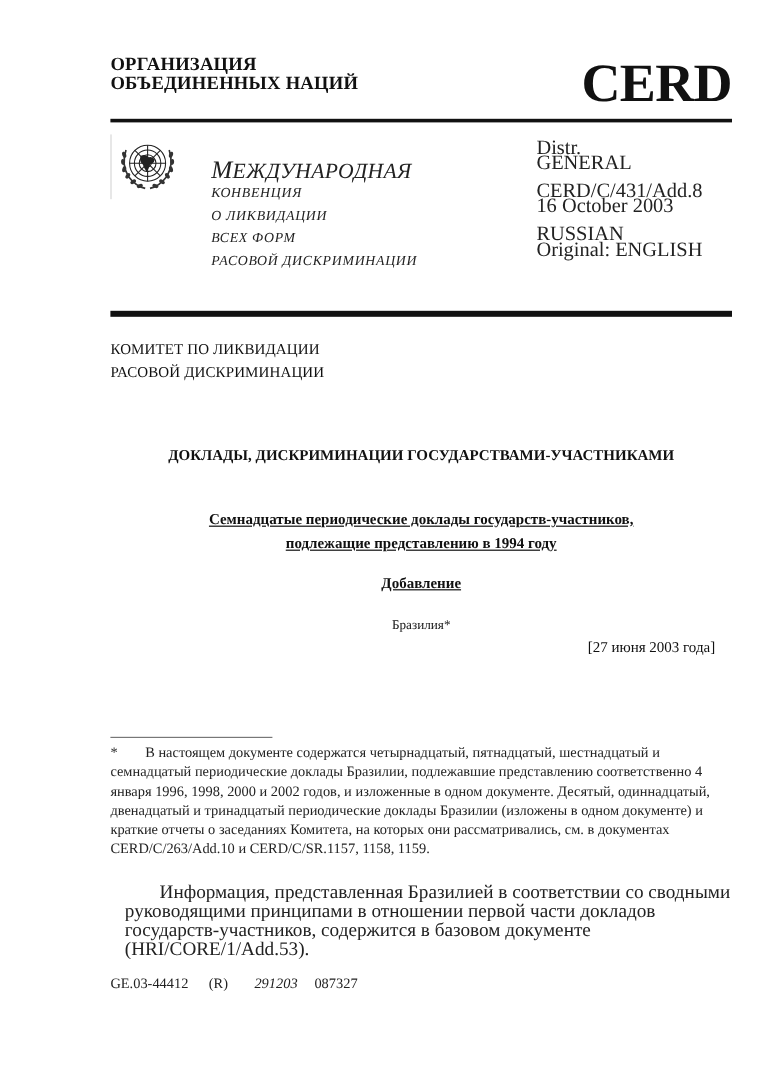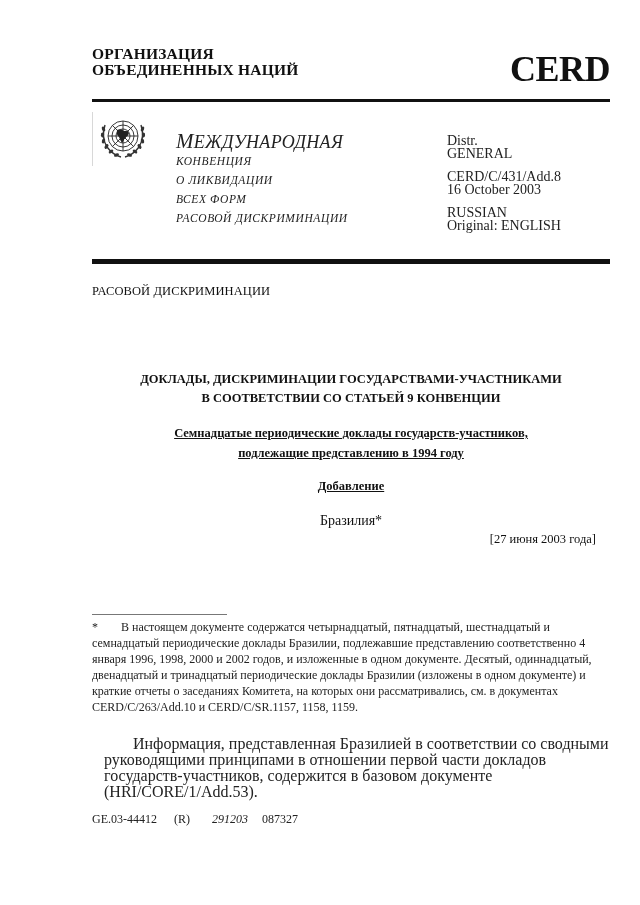--- a/index.html
+++ b/index.html
@@ -20,21 +20,21 @@
     .org-name {
       left: 92px; top: 46px;
       font-weight: bold;
       font-size: 15.5px;
       line-height: 16px;
       letter-spacing: 0.2px;
     }
     .cerd {
       right: 30px; top: 44px;
       font-weight: bold;
-      font-size: 36px;
+      font-size: 45px;
       line-height: 50px;
       letter-spacing: -0.5px;
     }
     .rule-top {
       left: 92px; top: 99px;
       width: 518px; height: 3px;
       background: #111;
     }
     .logo-bar {
       left: 92px; top: 112px;
@@ -54,22 +54,22 @@
       color: #222;
     }
     .convention .first {
       font-size: 18px;
       letter-spacing: 0.3px;
     }
     .convention .first .cap {
       font-size: 21px;
     }
     .meta {
-      left: 447px; top: 134px;
-      font-size: 14px;
+      left: 447px; top: 116px;
+      font-size: 17px;
       line-height: 13px;
       color: #222;
     }
     .meta .gap { height: 10px; }
 
     .rule-thick {
       left: 92px; top: 259px;
       width: 518px; height: 5px;
       background: #111;
     }
@@ -98,21 +98,21 @@
     }
     .addendum {
       top: 477px;
       font-weight: bold;
       font-size: 12.5px;
       line-height: 18px;
       text-decoration: underline;
     }
     .country {
       top: 512px;
-      font-size: 14px;
+      font-size: 11px;
       line-height: 18px;
     }
     .date {
       right: 44px; top: 530px;
       font-size: 12.5px;
       line-height: 18px;
       text-align: right;
     }
     .fn-rule {
       left: 92px; top: 614px;
@@ -217,26 +217,26 @@
   <div>CERD/C/431/Add.8</div>
   <div>16 October 2003</div>
   <div class="gap"></div>
   <div>RUSSIAN</div>
   <div>Original:  ENGLISH</div>
 </div>
 
 <div class="abs rule-thick"></div>
 
 <div class="abs committee">
+  <div>КОМИТЕТ ПО ЛИКВИДАЦИИ</div>
   <div>РАСОВОЙ ДИСКРИМИНАЦИИ</div>
 </div>
 
 <div class="abs center-block main-title">
   <div>ДОКЛАДЫ, ДИСКРИМИНАЦИИ ГОСУДАРСТВАМИ-УЧАСТНИКАМИ</div>
-  <div>В СООТВЕТСТВИИ СО СТАТЬЕЙ 9 КОНВЕНЦИИ</div>
 </div>
 
 <div class="abs center-block subtitle">
   <div>Семнадцатые периодические доклады государств-участников,</div>
   <div>подлежащие представлению в 1994 году</div>
 </div>
 
 <div class="abs center-block addendum">Добавление</div>
 
 <div class="abs center-block country">Бразилия*</div>

